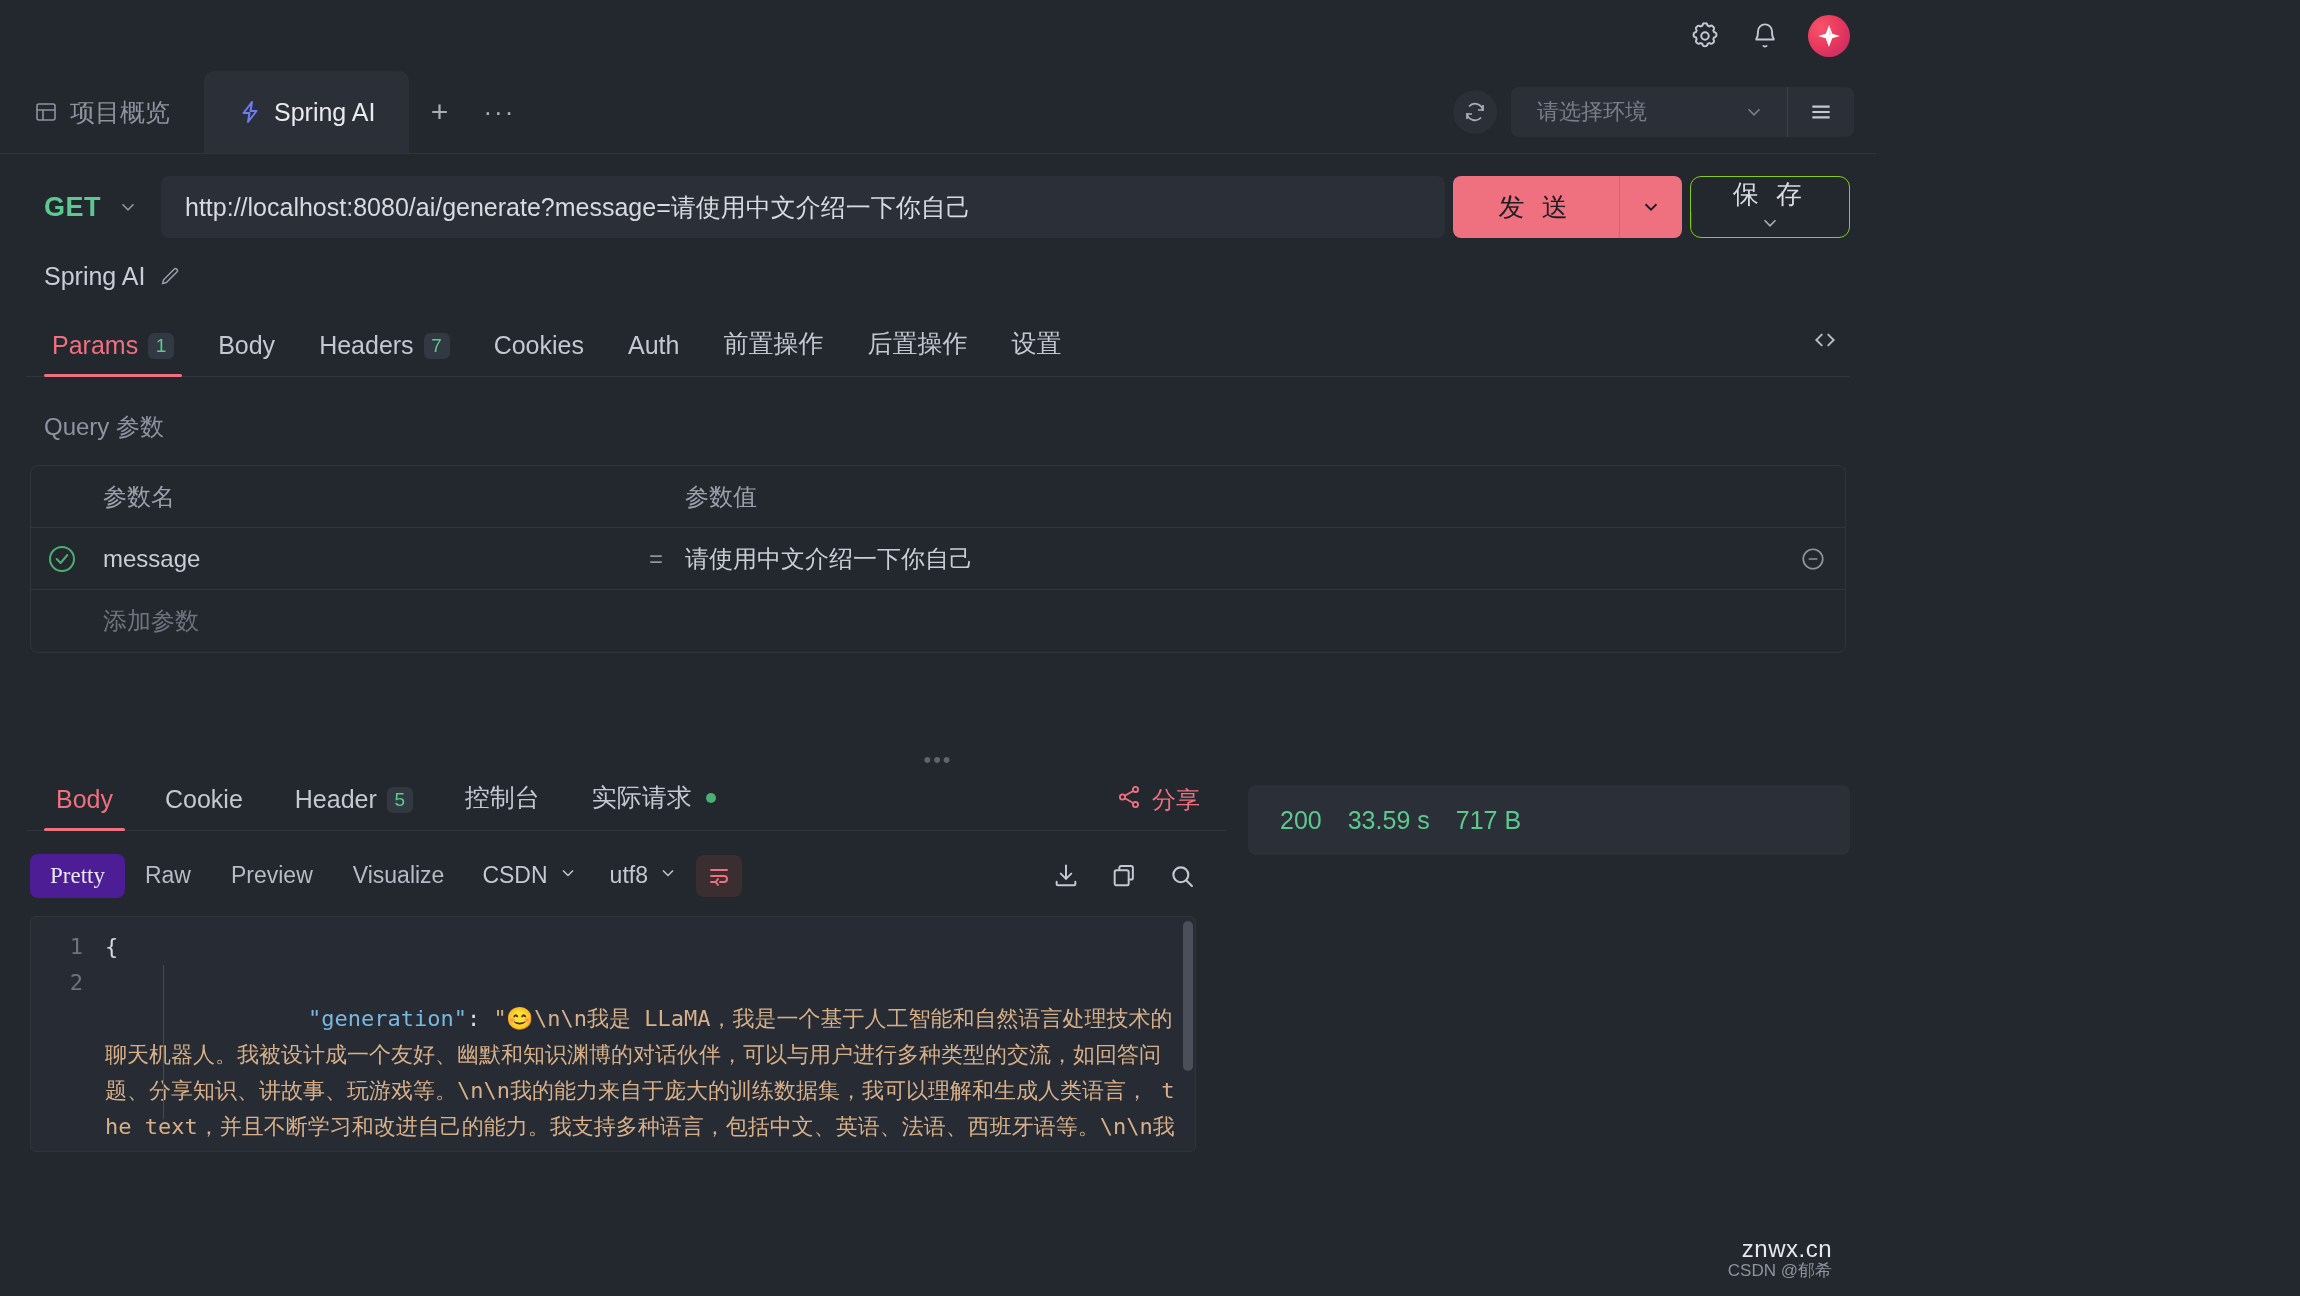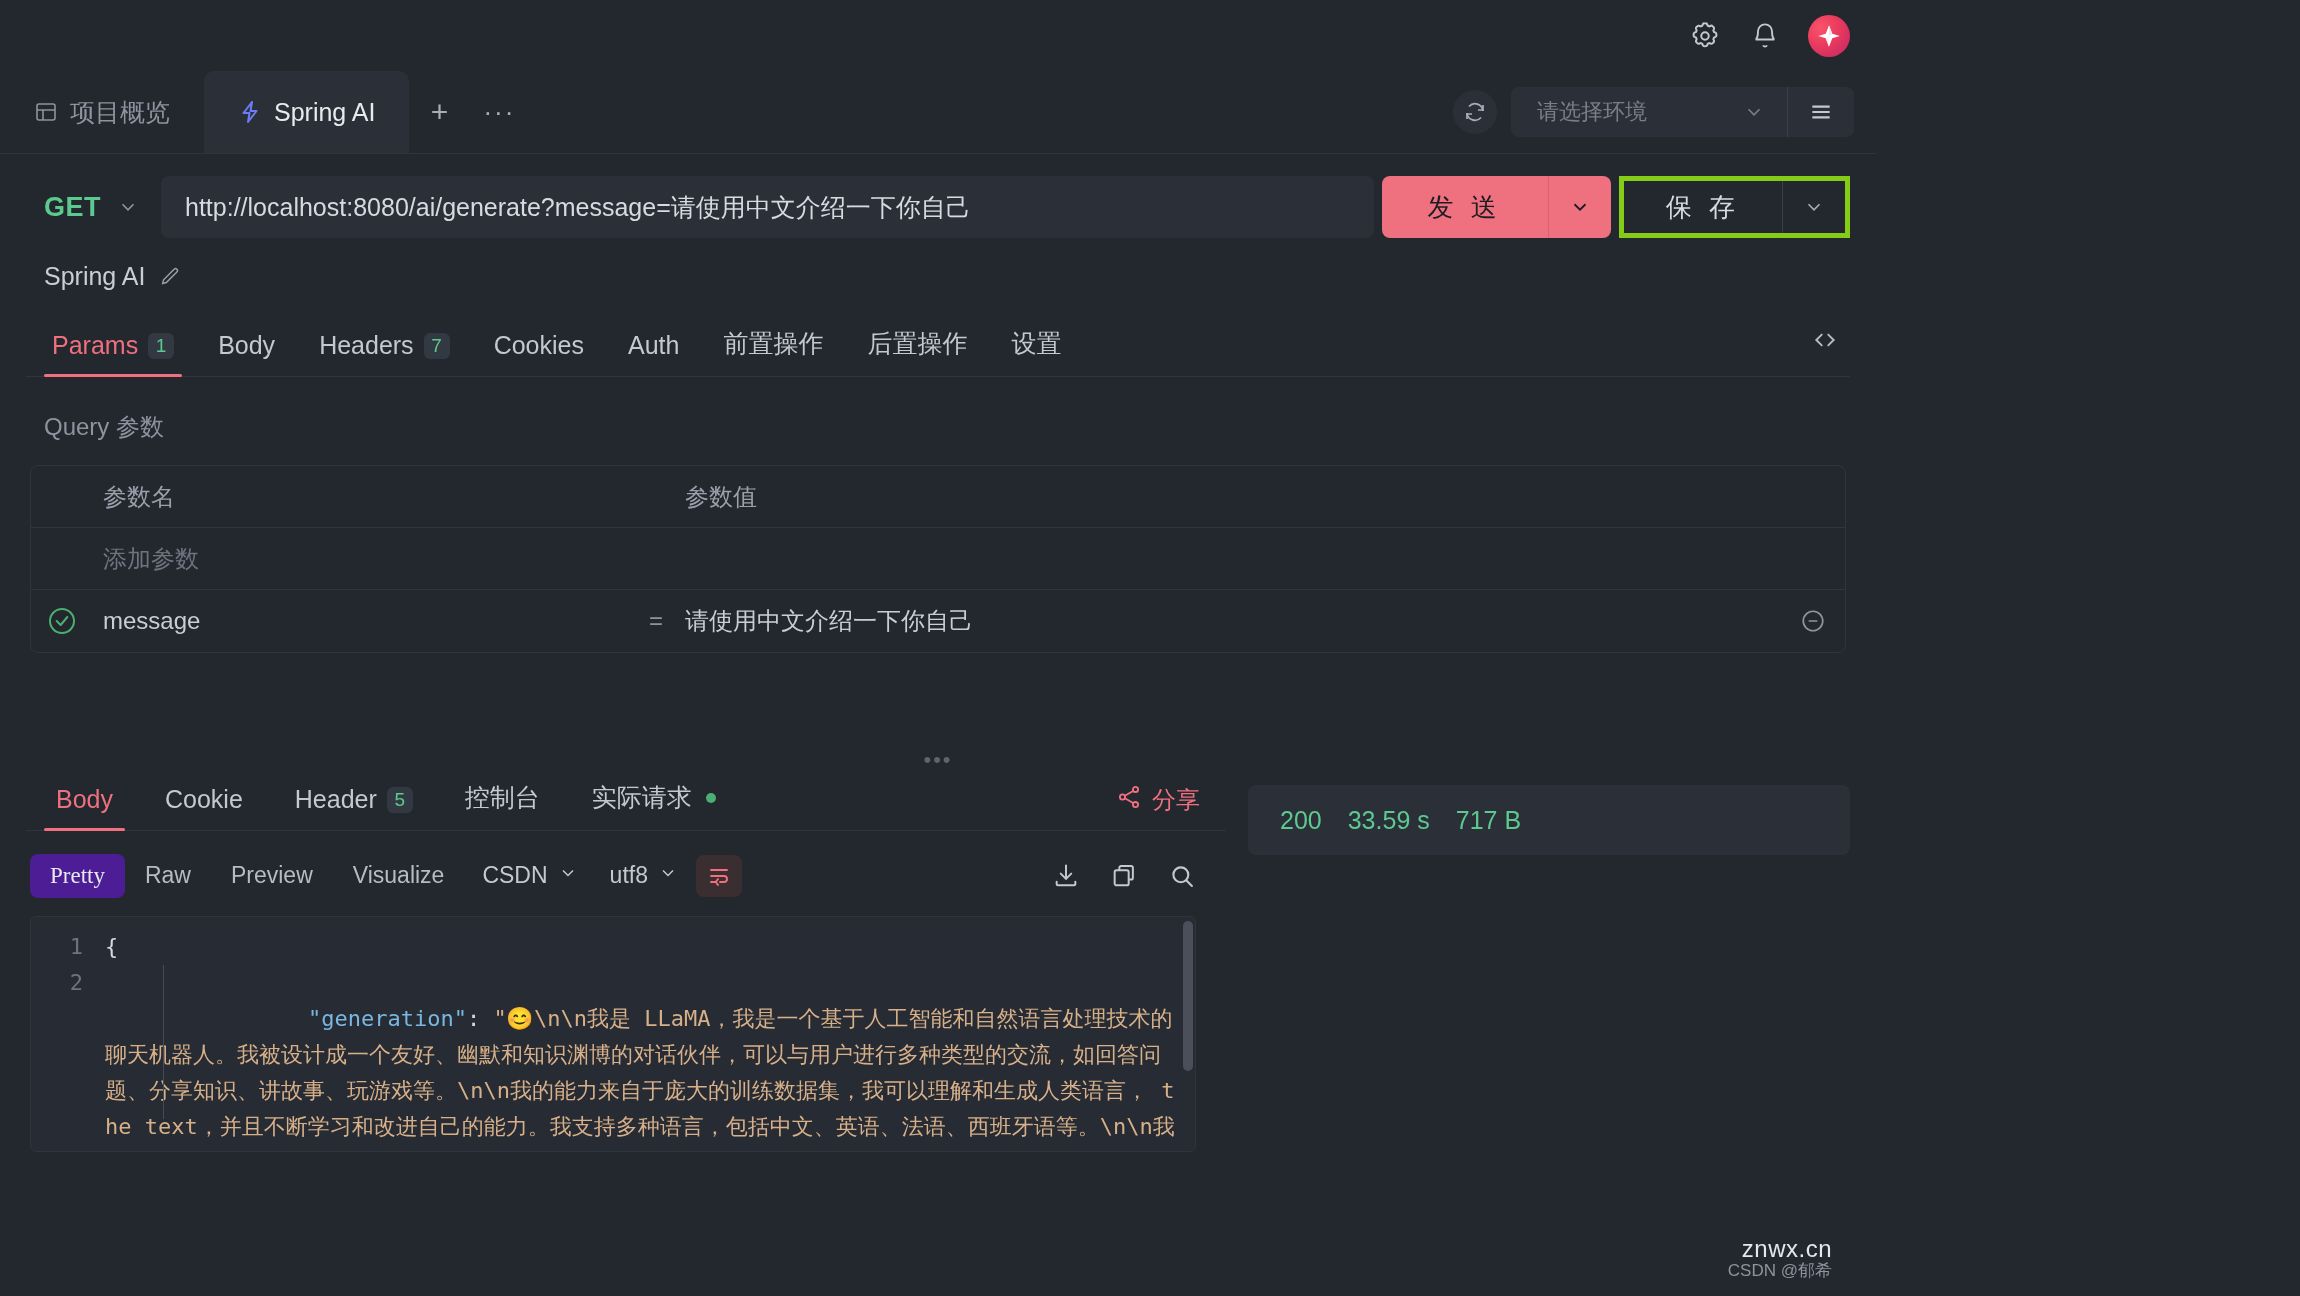--- a/index.html
+++ b/index.html
@@ -140,24 +140,25 @@
   }
   .send-btn .chev {
     display:flex; align-items:center; justify-content:center;
     padding: 0 20px;
     border-left: 1px solid #d9606f;
     color:#1b1d22;
   }
   .save-btn {
     display:flex; align-items:stretch;
     height: 62px;
-    border: 5px solid #84cc16;
-    border-radius: 0;
+    border: 1px solid #84cc16;
+    border-radius: 11px;
     overflow:hidden;
     cursor:pointer;
+    flex-direction:column;
   }
   .save-btn .lbl {
     display:flex; align-items:center; justify-content:center;
     padding: 0 42px;
     font-size: 26px; color: #d7dae0; letter-spacing: 5px;
   }
   .save-btn .chev {
     display:flex; align-items:center; justify-content:center;
     padding: 0 20px;
     border-left: 1px solid #3a4049;
@@ -541,44 +542,44 @@
   <div class="qtitle">Query 参数</div>
 
   <div class="ptable">
     <div class="prow head">
       <div class="pcheck"></div>
       <div class="pname">参数名</div>
       <div class="peq"></div>
       <div class="pval">参数值</div>
       <div class="pdel"></div>
     </div>
-    <div class="prow add">
-      <div class="pcheck"></div>
-      <div class="pname">添加参数</div>
-      <div class="peq"></div>
-      <div class="pval"></div>
-      <div class="pdel"></div>
-    </div>
     <div class="prow">
       <div class="pcheck">
         <span class="check-circle">
           <svg width="16" height="16" viewBox="0 0 24 24" fill="none" stroke="#4caf72" stroke-width="3" stroke-linecap="round" stroke-linejoin="round">
               <path d="M4 12l6 6 10-12"></path>
             </svg>
         </span>
       </div>
       <div class="pname">message</div>
       <div class="peq">=</div>
       <div class="pval">请使用中文介绍一下你自己</div>
       <div class="pdel">
         <svg width="26" height="26" viewBox="0 0 24 24" fill="none" stroke="currentColor" stroke-width="1.6">
             <circle cx="12" cy="12" r="9"></circle>
             <path d="M8 12h8"></path>
           </svg>
       </div>
+    </div>
+    <div class="prow add">
+      <div class="pcheck"></div>
+      <div class="pname">添加参数</div>
+      <div class="peq"></div>
+      <div class="pval"></div>
+      <div class="pdel"></div>
     </div>
   </div>
 
   <div class="splitter">•••</div>
 
   <div class="resp">
     <div class="resp-left">
 
       <div class="resptabs">
         <div class="rtab active">

